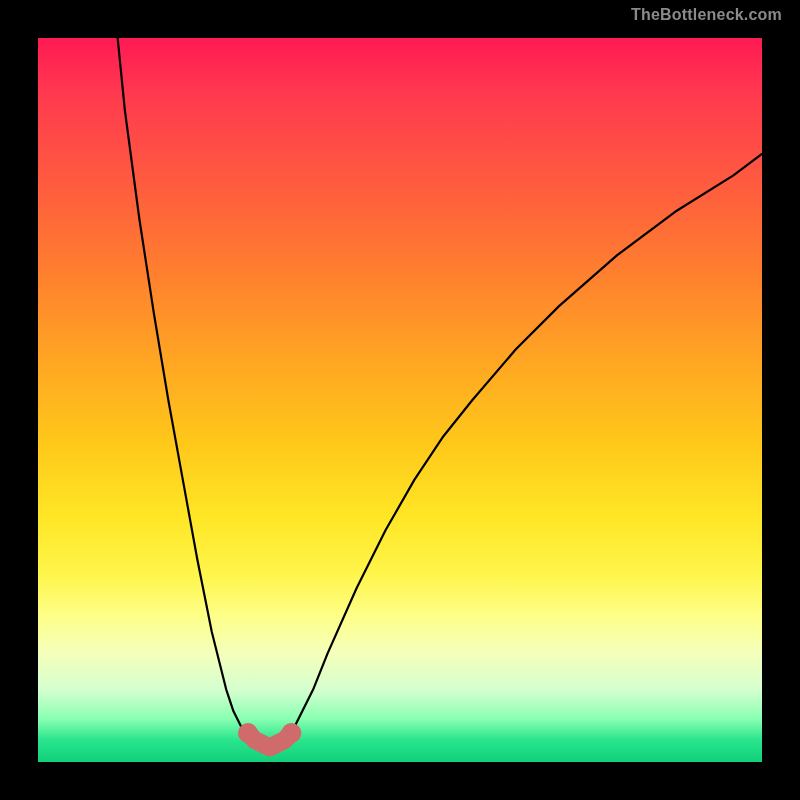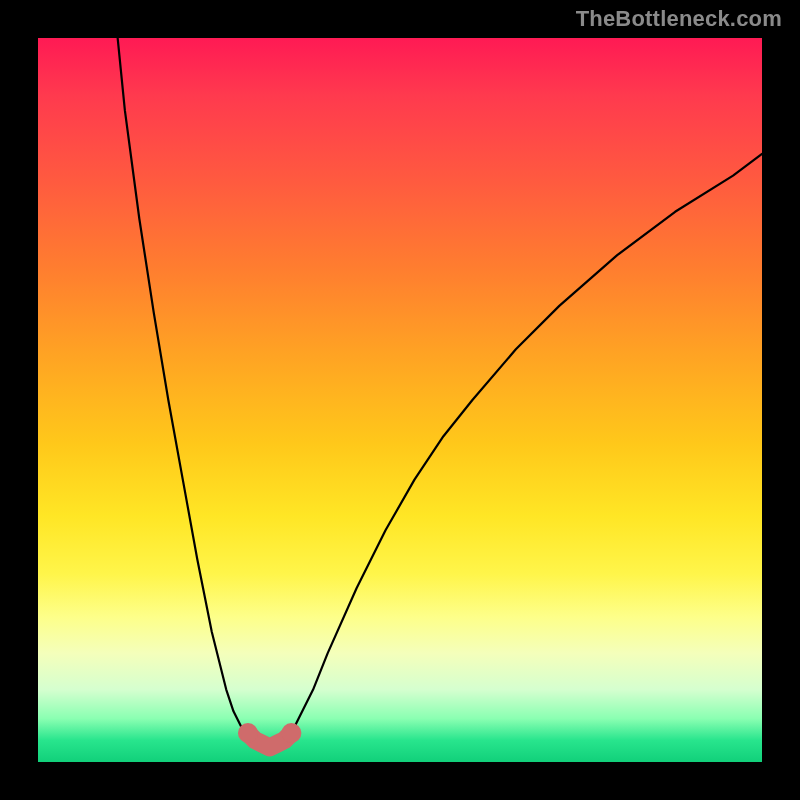--- a/index.html
+++ b/index.html
@@ -48,21 +48,21 @@
   }
   .curve {
     position: absolute;
     inset: 0;
   }
   .watermark {
     position: absolute;
     top: 6px;
     right: 18px;
     font-family: Arial, Helvetica, sans-serif;
-    font-size: 22px;
+    font-size: 16px;
     font-weight: 600;
     color: #8a8a8a;
     letter-spacing: 0.2px;
   }
 </style>
 </head>
 <body>
 
 <div class="frame">
   <div class="watermark">TheBottleneck.com</div>

